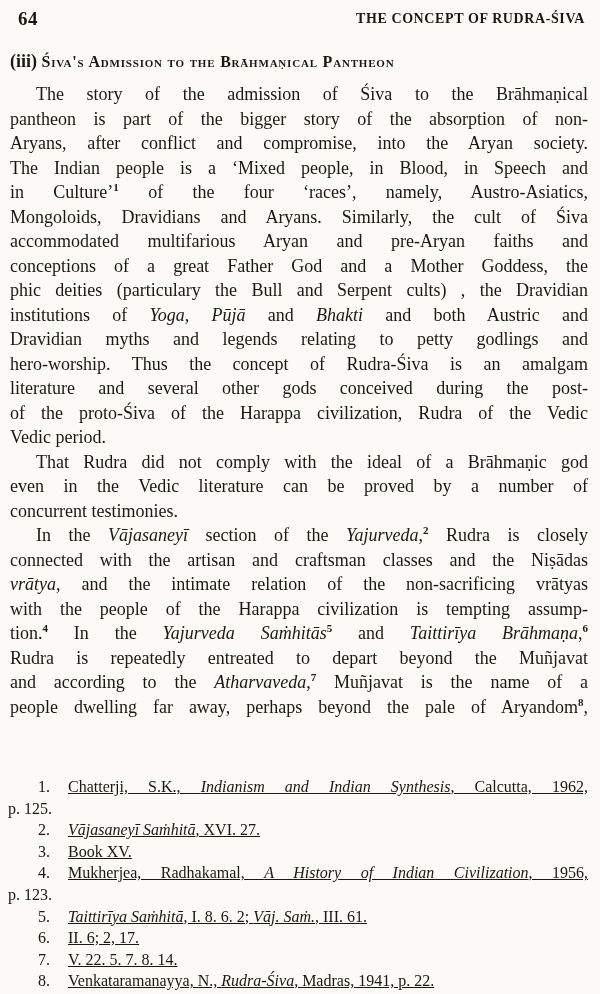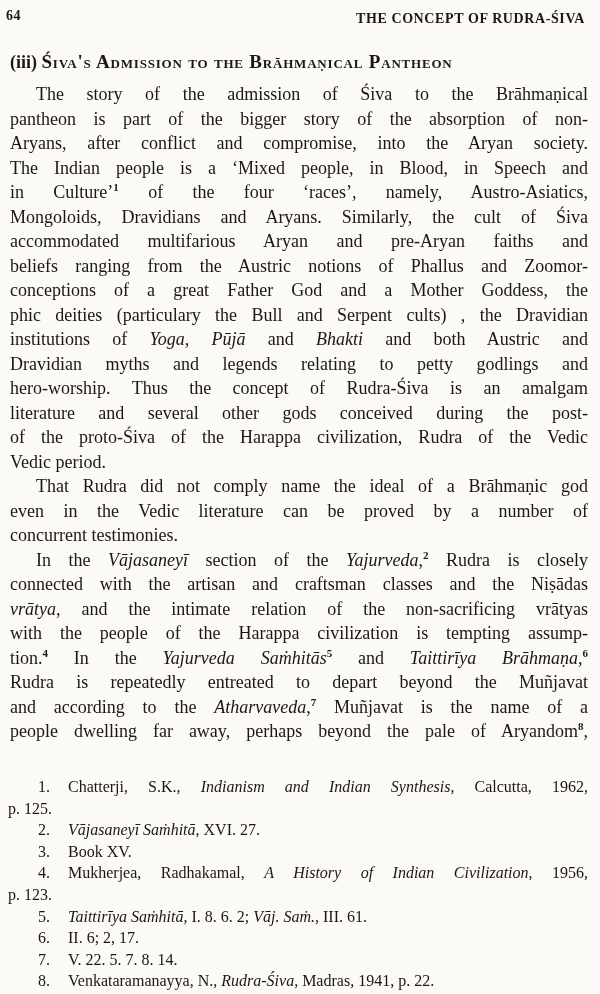--- a/index.html
+++ b/index.html
@@ -6,34 +6,34 @@
   body{
     width:600px;height:994px;
     background:#fbfaf6;
     font-family:"Liberation Serif","DejaVu Serif",serif;
     color:#1c1712;
     position:relative;
     overflow:hidden;
   }
   .page{position:absolute;inset:0;}
   .pagenum{
-    position:absolute;top:8px;left:6px;
-    font-size:14px;font-weight:700;letter-spacing:0.5px;
+    position:absolute;top:8px;left:18px;
+    font-size:19px;font-weight:700;letter-spacing:0.5px;
   }
   .runtitle{
     position:absolute;top:11px;right:15px;
     font-size:14px;font-weight:700;letter-spacing:0.6px;
     white-space:nowrap;
   }
   .heading{
     position:absolute;top:51px;left:10px;right:12px;
     font-size:18px;font-weight:700;
     white-space:nowrap;
   }
-  .heading .sc{font-variant:small-caps;letter-spacing:0.8px;font-size:19px;text-align:right;}
+  .heading .sc{font-variant:small-caps;letter-spacing:0.8px;font-size:16px;text-align:right;}
   .bodytext{
     position:absolute;top:82px;left:10px;right:12px;
     font-size:18px;line-height:24.5px;
   }
   .bl{
     text-align:justify;
     text-align-last:justify;
     height:24.5px;white-space:nowrap;
   }
   .bl.ind{text-indent:26px;}
@@ -41,21 +41,21 @@
   .it{font-style:italic;}
   sup.sup{
     font-size:11px;font-weight:600;
     vertical-align:super;line-height:0;
   }
   .footnotes{
     position:absolute;top:776px;left:8px;right:12px;
     font-size:16px;line-height:21.6px;
   }
   .fn-line{height:21.6px;text-align:justify;text-align-last:left;white-space:nowrap;}
-  .fn-line.first{padding-left:30px;}
+  .fn-line.first{padding-left:30px;text-decoration:underline;}
   .fn-line.jlast{text-align-last:justify;}
   .fn-num{display:inline-block;min-width:17px;margin-right:13px;}
 </style>
 </head>
 <body>
 
 <div class="page">
 
   <div class="pagenum">64</div>
 
@@ -65,32 +65,31 @@
 
   <div class="bodytext">
       <div class="para">
         <div class="bl ind">The story of the admission of Śiva to the Brāhmaṇical</div>
         <div class="bl">pantheon is part of the bigger story of the absorption of non-</div>
         <div class="bl">Aryans, after conflict and compromise, into the Aryan society.</div>
         <div class="bl">The Indian people is a ‘Mixed people, in Blood, in Speech and</div>
         <div class="bl">in Culture’<sup class="sup">1</sup> of the four ‘races’, namely, Austro-Asiatics,</div>
         <div class="bl">Mongoloids, Dravidians and Aryans. Similarly, the cult of Śiva</div>
         <div class="bl">accommodated multifarious Aryan and pre-Aryan faiths and</div>
-        <div class="bl">beliefs ranging from the Austric notions of Phallus and Zoomor-</div>
         <div class="bl">conceptions of a great Father God and a Mother Goddess, the</div>
         <div class="bl">phic deities (particulary the Bull and Serpent cults) , the Dravidian</div>
         <div class="bl">institutions of <span class=" it">Yoga</span>, <span class=" it">Pūjā</span> and <span class=" it">Bhakti</span> and both Austric and</div>
         <div class="bl">Dravidian myths and legends relating to petty godlings and</div>
         <div class="bl">hero-worship. Thus the concept of Rudra-Śiva is an amalgam</div>
         <div class="bl">literature and several other gods conceived during the post-</div>
         <div class="bl">of the proto-Śiva of the Harappa civilization, Rudra of the Vedic</div>
         <div class="bl end">Vedic period.</div>
       </div>
       <div class="para">
-        <div class="bl ind">That Rudra did not comply name the ideal of a Brāhmaṇic god</div>
+        <div class="bl ind">That Rudra did not comply with the ideal of a Brāhmaṇic god</div>
         <div class="bl">even in the Vedic literature can be proved by a number of</div>
         <div class="bl end">concurrent testimonies.</div>
       </div>
       <div class="para">
         <div class="bl ind">In the <span class=" it">Vājasaneyī</span> section of the <span class=" it">Yajurveda</span>,<sup class="sup">2</sup> Rudra is closely</div>
         <div class="bl">connected with the artisan and craftsman classes and the Niṣādas</div>
         <div class="bl"><span class=" it">vrātya</span>, and the intimate relation of the non-sacrificing vrātyas</div>
         <div class="bl">with the people of the Harappa civilization is tempting assump-</div>
         <div class="bl">tion.<sup class="sup">4</sup> In the <span class=" it">Yajurveda Saṁhitās</span><sup class="sup">5</sup> and <span class=" it">Taittirīya Brāhmaṇa</span>,<sup class="sup">6</sup></div>
         <div class="bl">Rudra is repeatedly entreated to depart beyond the Muñjavat</div>

